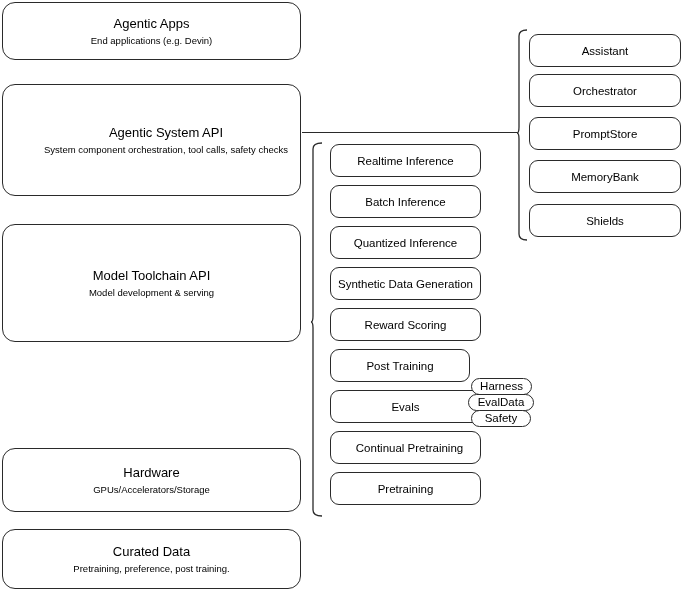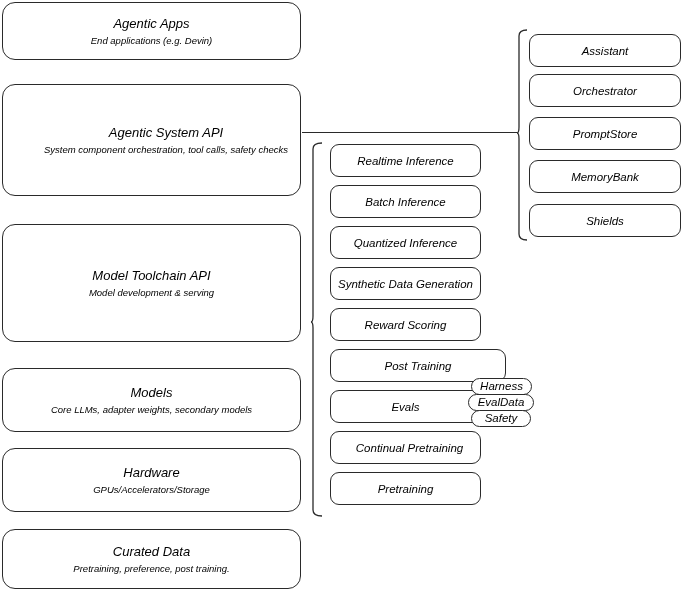--- a/index.html
+++ b/index.html
@@ -24,21 +24,20 @@
   .box {
     position: absolute;
     box-sizing: border-box;
     border: 1.3px solid #2a2a2a;
     background: #ffffff;
     display: flex;
     flex-direction: column;
     align-items: center;
     justify-content: center;
     text-align: center;
-    font-style: italic;
   }
   .layer {
     border-radius: 13px;
   }
   .layer .title {
     font-size: 13px;
     line-height: 16px;
     color: #000;
   }
   .layer .subtitle {
@@ -82,24 +81,20 @@
       <div class="subtitle">End applications (e.g. Devin)</div>
     </div>
     <div class="box layer" style="left: 2px; top: 84px; width: 299px; height: 112px; padding-left: 29px;">
       <div class="title">Agentic System API</div>
       <div class="subtitle">System component orchestration, tool calls, safety checks</div>
     </div>
     <div class="box layer" style="left: 2px; top: 224px; width: 299px; height: 118px;">
       <div class="title">Model Toolchain API</div>
       <div class="subtitle">Model development &amp; serving</div>
     </div>
-    <div class="box layer" style="left: 2px; top: 368px; width: 299px; height: 64px;">
-      <div class="title">Models</div>
-      <div class="subtitle">Core LLMs, adapter weights, secondary models</div>
-    </div>
     <div class="box layer" style="left: 2px; top: 448px; width: 299px; height: 64px;">
       <div class="title">Hardware</div>
       <div class="subtitle">GPUs/Accelerators/Storage</div>
     </div>
     <div class="box layer" style="left: 2px; top: 529px; width: 299px; height: 60px;">
       <div class="title">Curated Data</div>
       <div class="subtitle">Pretraining, preference, post training.</div>
     </div>
     <div class="box pill" style="left: 330px; top: 185px; width: 151px; height: 33px;">
       <span class="plabel">Batch Inference</span>
@@ -109,21 +104,21 @@
     </div>
     <div class="box pill" style="left: 330px; top: 226px; width: 151px; height: 33px;">
       <span class="plabel">Quantized Inference</span>
     </div>
     <div class="box pill" style="left: 330px; top: 267px; width: 151px; height: 33px;">
       <span class="plabel">Synthetic Data Generation</span>
     </div>
     <div class="box pill" style="left: 330px; top: 308px; width: 151px; height: 33px;">
       <span class="plabel">Reward Scoring</span>
     </div>
-    <div class="box pill" style="left: 330px; top: 349px; width: 176px; height: 33px;">
+    <div class="box pill" style="left: 330px; top: 349px; width: 140px; height: 33px;">
       <span class="plabel">Post Training</span>
     </div>
     <div class="box pill" style="left: 330px; top: 390px; width: 151px; height: 33px;">
       <span class="plabel">Evals</span>
     </div>
     <div class="box pill" style="left: 330px; top: 431px; width: 151px; height: 33px; padding-left: 8px;">
       <span class="plabel">Continual Pretraining</span>
     </div>
     <div class="box pill" style="left: 330px; top: 472px; width: 151px; height: 33px;">
       <span class="plabel">Pretraining</span>

